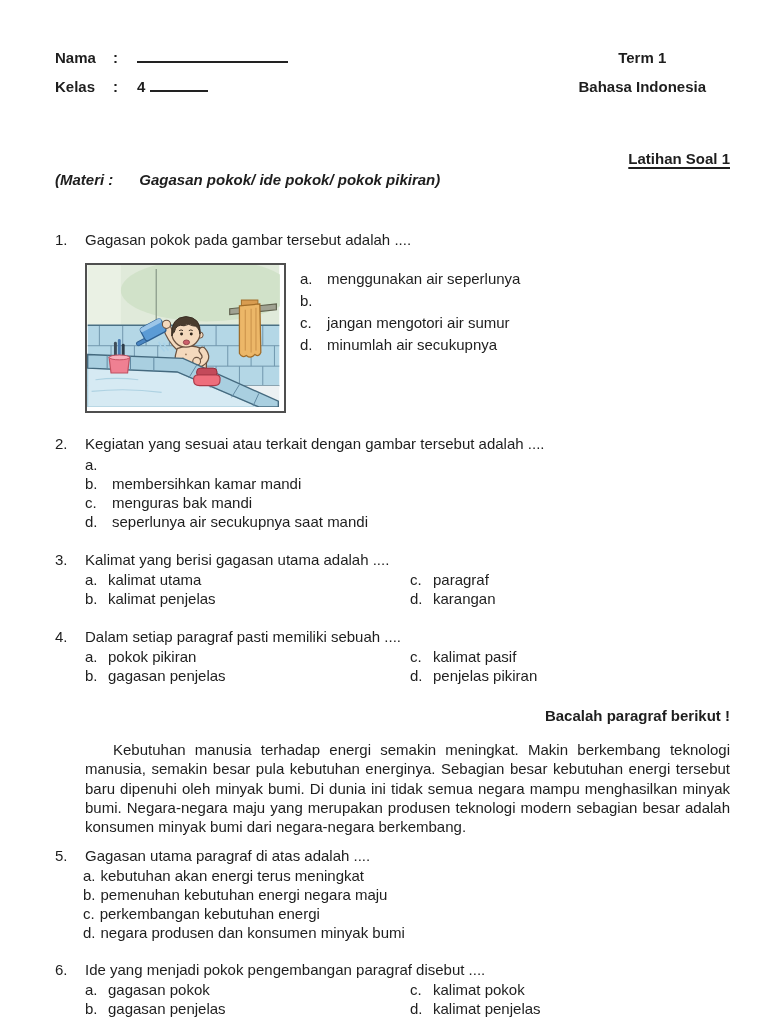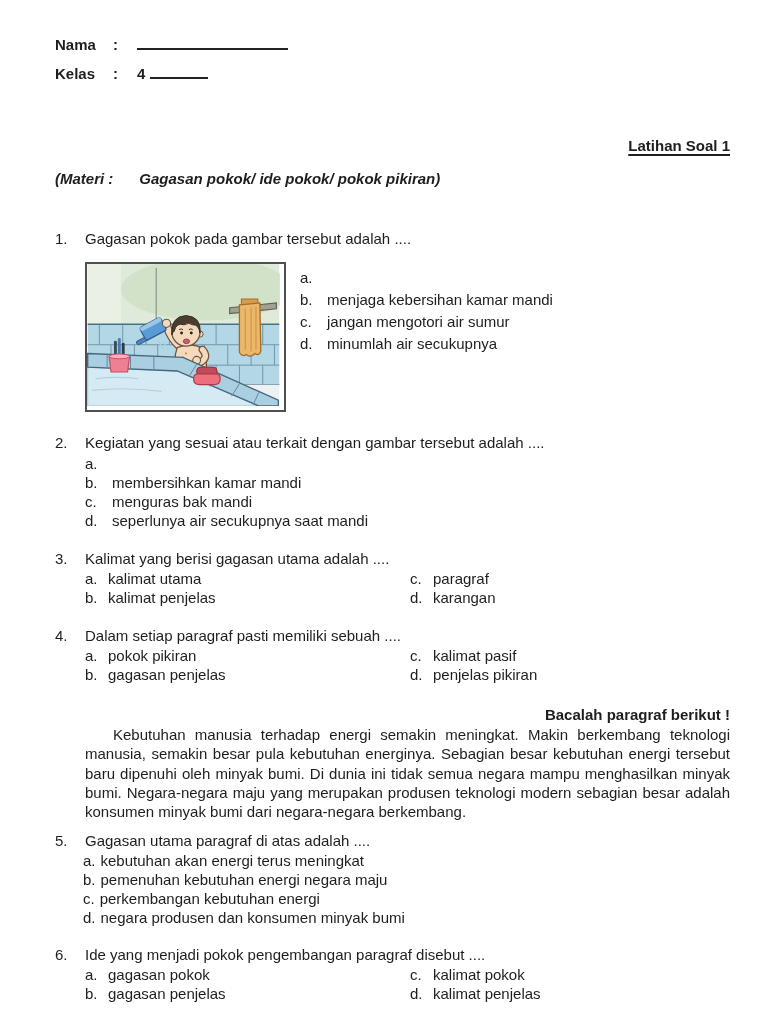--- a/index.html
+++ b/index.html
@@ -2,38 +2,38 @@
 <html><head>
 <meta charset="utf-8">
 <title>Worksheet</title>
 <style>
   html, body { margin:0; padding:0; background:#ffffff; }
   body {
     width:768px; height:1024px; overflow:hidden;
     font-family:"Liberation Sans", sans-serif;
     font-size:15px; color:#1e1e1e; line-height:19px;
   }
-  .sheet { box-sizing:border-box; width:768px; height:1024px; padding:35px 38px 0 55px; }
+  .sheet { box-sizing:border-box; width:768px; height:1024px; padding:48px 38px 0 55px; }
 
   
   .header { display:flex; justify-content:space-between; font-weight:bold; }
   .hrow { margin-bottom:10px; white-space:nowrap; }
   .hlabel { display:inline-block; width:58px; }
   .hcolon { display:inline-block; width:8px; }
   .blank { display:inline-block; border-bottom:2px solid #222; height:13px; vertical-align:baseline; }
   .blank-name { width:151px; margin-left:16px; }
   .kelas-value { display:inline-block; margin-left:16px; }
   .blank-kelas { width:58px; margin-left:5px; }
   .header-right { text-align:center; margin-right:24px; }
   .header-right div { margin-bottom:10px; }
 
   
   .title { margin-top:43px; font-weight:bold;text-align:right; }
   .title-text { text-decoration:underline; text-decoration-thickness:2px; text-underline-offset:3px; }
-  .materi { margin-top:14px; font-weight:bold; font-style:italic; }
+  .materi { margin-top:2px; font-weight:bold; font-style:italic; }
   .materi-prefix { margin-right:26px; }
 
   
   .q-line { display:flex; }
   .q-num { width:30px; flex:none; }
   .q-text { flex:1; }
   .options { margin-left:30px; }
   .option { display:flex; }
   .opt-letter { width:27px; flex:none; }
 
@@ -46,39 +46,43 @@
   .q2 { margin-top:21px; }
   .q2 .options { margin-top:2px; }
   .q3 { margin-top:19px; }
   .q4 { margin-top:19px; }
   .q6 { margin-top:18px; }
   .options-grid { margin-left:30px; margin-top:1px; display:grid; grid-template-columns:325px 1fr; }
   .options-grid .opt-letter { width:23px; }
 
   .reading { margin-top:21px; }
   .reading-heading { font-weight:bold;text-align:right; }
-  .reading-para { margin-left:30px; margin-top:1px; text-align:justify; text-indent:28px; line-height:19.3px; }
+  .reading-para { margin-left:30px; margin-top:15px; text-align:justify; text-indent:28px; line-height:19.3px; }
 
   .q5 { margin-top:10px; }
   .q5 .options { margin-left:28px; margin-top:1px; }
   .q5 .opt-letter { width:auto; margin-right:5px; }
 </style>
 </head>
 <body>
 
 <div class="sheet">
 
   <div class="header">
     <div class="header-left">
       <div class="hrow">
         <span class="hlabel">Nama</span><span class="hcolon">:</span><span class="blank blank-name"></span>
       </div>
       <div class="hrow">
         <span class="hlabel">Kelas</span><span class="hcolon">:</span><span class="kelas-value">4</span><span class="blank blank-kelas"></span>
       </div>
+    </div>
+    <div class="header-right">
+      <div>Term 1</div>
+      <div>Bahasa Indonesia</div>
     </div>
   </div>
 
   <div class="title">
     <span class="title-text">Latihan Soal 1</span>
   </div>
 
   <div class="materi">
     <span class="materi-prefix">(Materi :</span><span>Gagasan pokok/ ide pokok/ pokok pikiran)</span>
   </div>
@@ -202,24 +206,24 @@
           <path d="M22,95 L43,95 L41,111 L24,111 Z" fill="#ef8092" stroke="#c05060" stroke-width="1.2"></path>
           <ellipse cx="32.5" cy="95" rx="10.5" ry="2.5" fill="#f8b0bc" stroke="#c05060" stroke-width="1"></ellipse>
 
           <rect x="112" y="106" width="21" height="9" rx="4" fill="#c34a5a" stroke="#8e2e3c" stroke-width="1"></rect>
           <path d="M109,119 Q108,113 114,113 L132,113 Q137,113 136,119 Q136,124 130,124 L115,124 Q109,124 109,119 Z" fill="#ee6e7c" stroke="#aa3a48" stroke-width="1.2"></path>
         </svg>
       </div>
       <div class="options q1-options">
         <div class="option">
             <span class="opt-letter">a.</span>
+            <span class="opt-text">menggunakan air seperlunya</span>
           </div>
         <div class="option">
             <span class="opt-letter">b.</span>
-            <span class="opt-text">menjaga kebersihan kamar mandi</span>
           </div>
         <div class="option">
             <span class="opt-letter">c.</span>
             <span class="opt-text">jangan mengotori air sumur</span>
           </div>
         <div class="option">
             <span class="opt-letter">d.</span>
             <span class="opt-text">minumlah air secukupnya</span>
           </div>
       </div>

